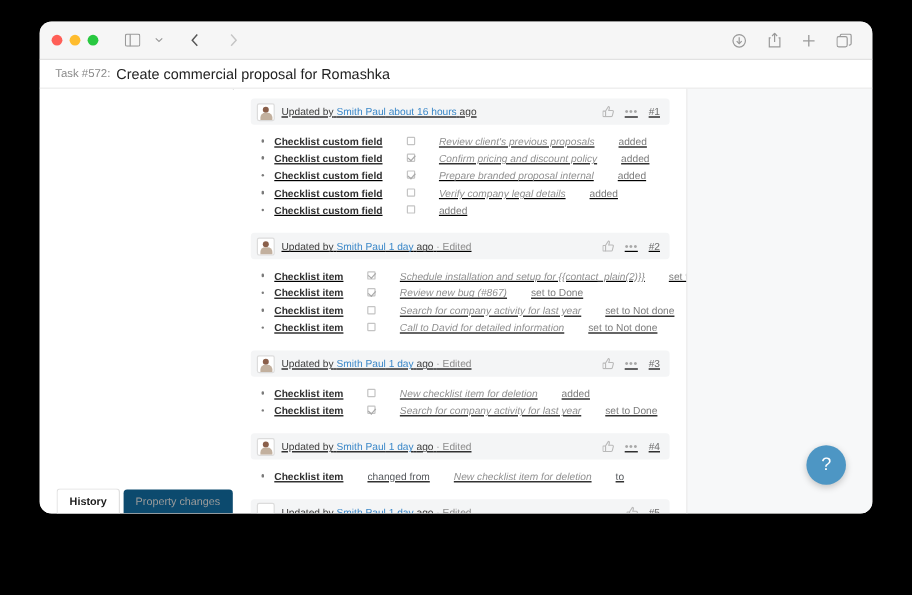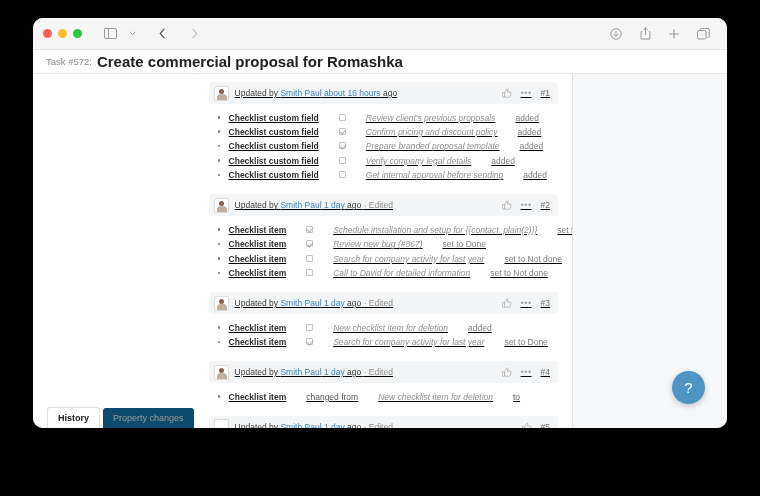--- a/index.html
+++ b/index.html
@@ -73,21 +73,21 @@
     flex: 0 0 24px;
     background: #ffffff;
     border-bottom: 1px solid #e8e8e8;
     display: flex;
     align-items: center;
     padding: 0 0 0 13px;
     gap: 5px;
     font-size: 9.5px;
   }
   .task-id { color: #8a8a8a; }
-  .task-title { color: #222; font-weight: bold; font-size: 15px; }
+  .task-title { color: #222; font-weight: normal; font-size: 12px; }
 
   
   .body-split { flex: 1; display: flex; min-height: 0; }
 
   .main-pane {
     width: 540px;
     background: #ffffff;
     border-right: 1px solid #e4e4e4;
     display: flex;
     flex-direction: row;
@@ -357,33 +357,32 @@
             </div>
             <div class="change-row">
               <span class="field-name">Checklist custom field</span>
               <span class="chk done"></span>
               <span class="val">Confirm pricing and discount policy</span>
               <span class="plain">added</span>
             </div>
             <div class="change-row">
               <span class="field-name">Checklist custom field</span>
               <span class="chk done"></span>
-              <span class="val">Prepare branded proposal template</span>
+              <span class="val">Prepare branded proposal internal</span>
               <span class="plain">added</span>
             </div>
             <div class="change-row">
               <span class="field-name">Checklist custom field</span>
               <span class="chk"></span>
               <span class="val">Verify company legal details</span>
               <span class="plain">added</span>
             </div>
             <div class="change-row">
               <span class="field-name">Checklist custom field</span>
               <span class="chk"></span>
-              <span class="val">Get internal approval before sending</span>
               <span class="plain">added</span>
             </div>
           </div>
         </div>
 
         <div class="entry">
           <div class="entry-head">
             <span class="avatar">
                 <span class="head"></span>
                 <span class="body"></span>

